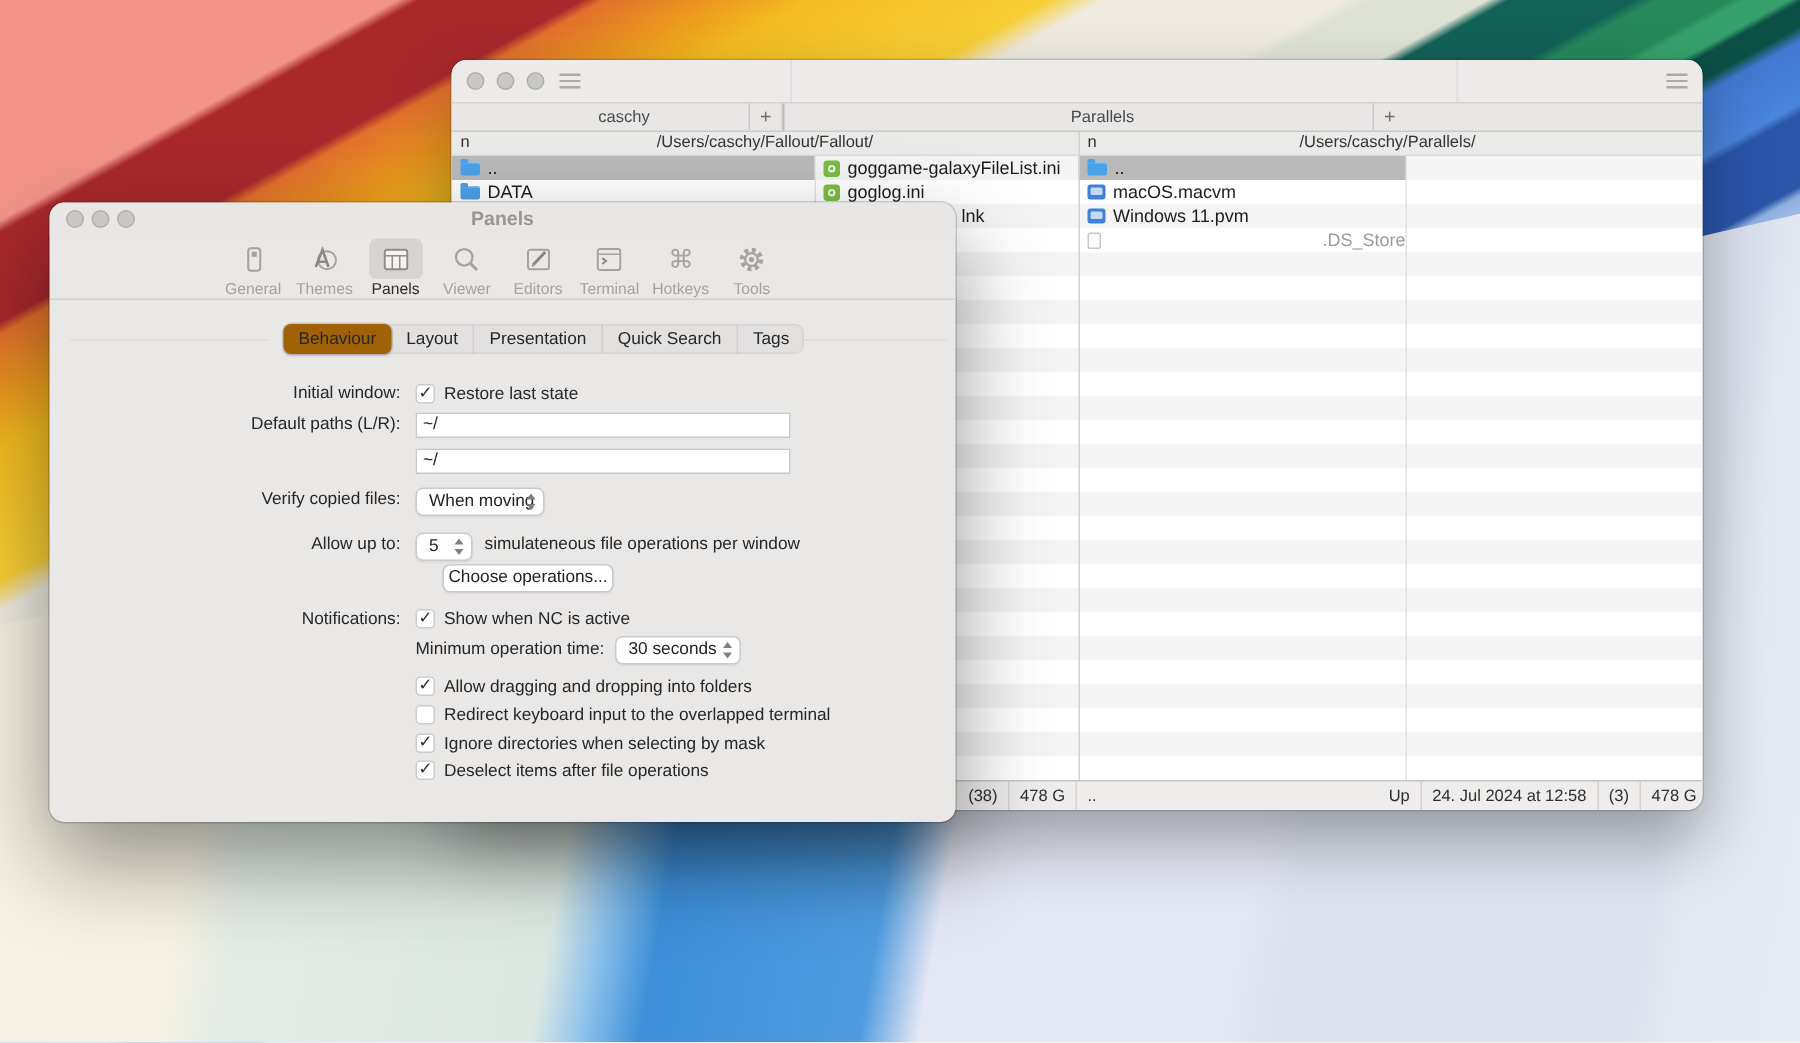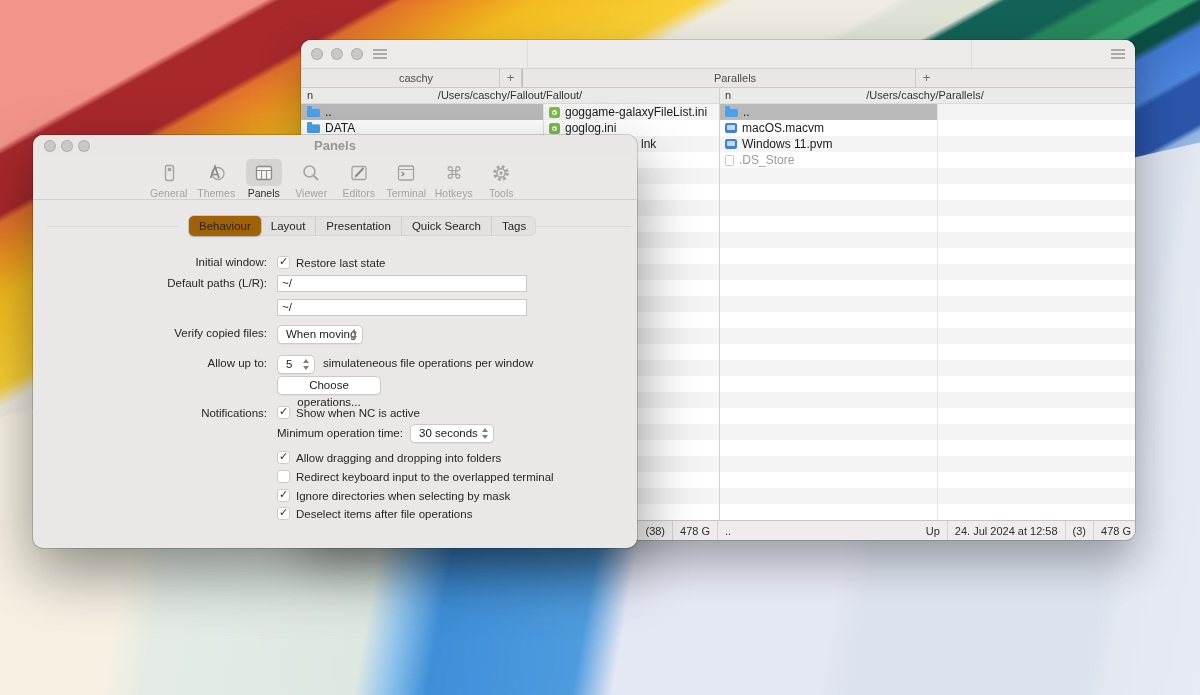--- a/index.html
+++ b/index.html
@@ -187,21 +187,21 @@
         <span>..</span>
       </div>
       <div class="frow" style="left:418px;top:16px;width:218px;align-items:center;">
         <span class="ic-vm"></span>
         <span>macOS.macvm</span>
       </div>
       <div class="frow" style="left:418px;top:32px;width:218px;">
         <span class="ic-vm"></span>
         <span>Windows 11.pvm</span>
       </div>
-      <div class="frow dimmed" style="left:418px;top:48px;width:218px;">
+      <div class="frow dimmed" style="left:418px;top:48px;width:218px;justify-content:space-between;">
         <span class="ic-doc"></span>
         <span>.DS_Store</span>
       </div>
     </div>
 
     <span class="pane-div" style="left:418px;"></span>
 
     <div class="fm-status">
       <div class="st-group" style="right:417px;">
         <span class="st-item">(38)</span>
@@ -336,21 +336,21 @@
       <span class="pop-arrows"></span>
     </span>
 
     <span class="flabel" style="left:64px;top:222px;">Allow up to:</span>
     <span class="popup" style="left:244px;top:220px;width:38px;">
       <span>5</span>
       <span class="pop-arrows"></span>
     </span>
     <span class="ftext" style="left:290px;top:222px;">simulateneous file operations per window</span>
 
-    <span class="pbutton" style="left:244px;top:241px;width:104px;">Choose operations...</span>
+    <span class="pbutton" style="left:262px;top:241px;width:114px;">Choose operations...</span>
 
     <span class="flabel" style="left:64px;top:272px;">Notifications:</span>
     <span class="checkbox" style="left:244px;top:271px;" data-checked="true"></span>
     <span class="ftext" style="left:263px;top:272px;">Show when NC is active</span>
 
     <span class="ftext" style="left:244px;top:292px;">Minimum operation time:</span>
     <span class="popup" style="left:377px;top:289px;width:84px;">
       <span>30 seconds</span>
       <span class="pop-arrows"></span>
     </span>

